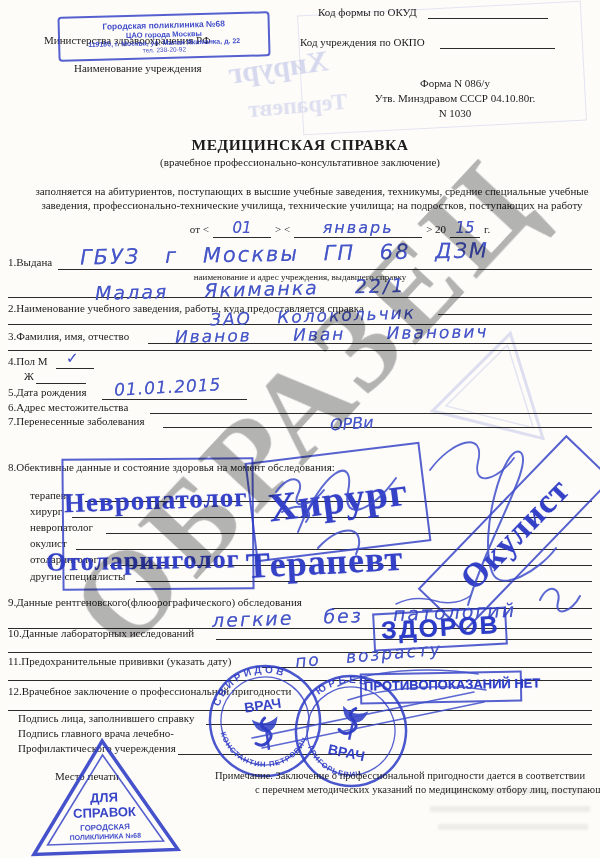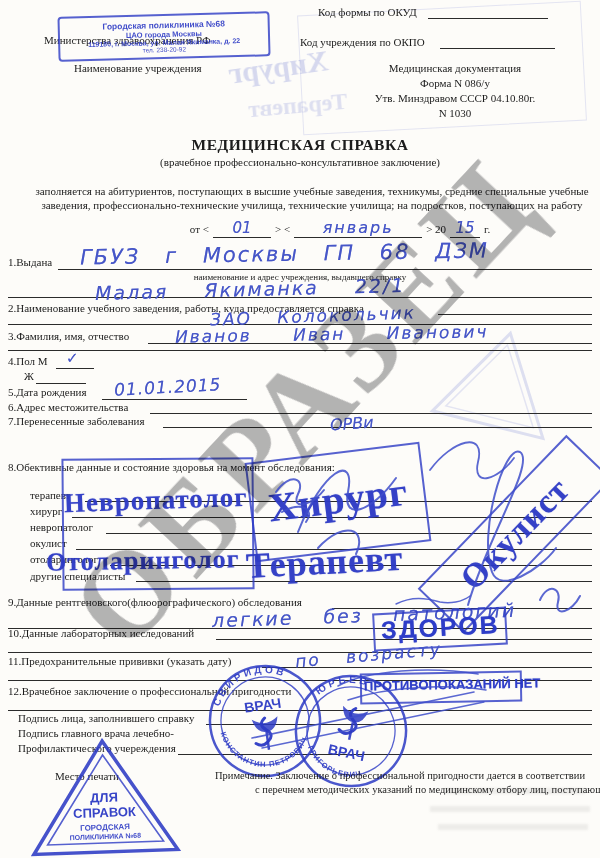--- a/index.html
+++ b/index.html
@@ -56,21 +56,20 @@
   <div class="abs lbl" style="left:44px;top:34px;">Министерства здравоохранения РФ</div>
   <div class="abs lbl" style="left:74px;top:62px;">Наименование учреждения</div>
 
   <div class="abs clinic-stamp">
     <div class="l1">Городская поликлиника №68</div>
     <div class="l2">ЦАО города Москвы</div>
     <div class="l3">119180, г. Москва, ул. Малая Якиманка, д. 22</div>
     <div class="l4">тел. 238-20-92</div>
   </div>
 
-  <div class="abs lbl" style="left:320px;top:62px;width:270px;text-align:center;">Медицинская документация</div>
   <div class="abs lbl" style="left:320px;top:77px;width:270px;text-align:center;">Форма N 086/у</div>
   <div class="abs lbl" style="left:320px;top:92px;width:270px;text-align:center;">Утв. Минздравом СССР 04.10.80г.</div>
   <div class="abs lbl" style="left:320px;top:107px;width:270px;text-align:center;">N 1030</div>
 
   <div class="abs lbl" style="left:0;top:156px;width:600px;text-align:center;">(врачебное профессионально-консультативное заключение)</div>
   <div class="abs" style="left:0;top:136px;width:600px;text-align:center;font-weight:bold;font-size:15.5px;letter-spacing:.5px;">МЕДИЦИНСКАЯ СПРАВКА</div>
   <div class="abs" style="left:20px;top:184px;width:584px;text-align:center;font-size:11px;line-height:14px;">заполняется на абитуриентов, поступающих в высшие учебные заведения, техникумы, средние специальные учебные заведения, профессионально-технические училища, технические училища; на подростков, поступающих на работу</div>
 
   <div class="abs" style="left:0;top:218px;width:600px;text-align:center;margin-left:40px;">
     <span class="lbl">от &lt;</span>

